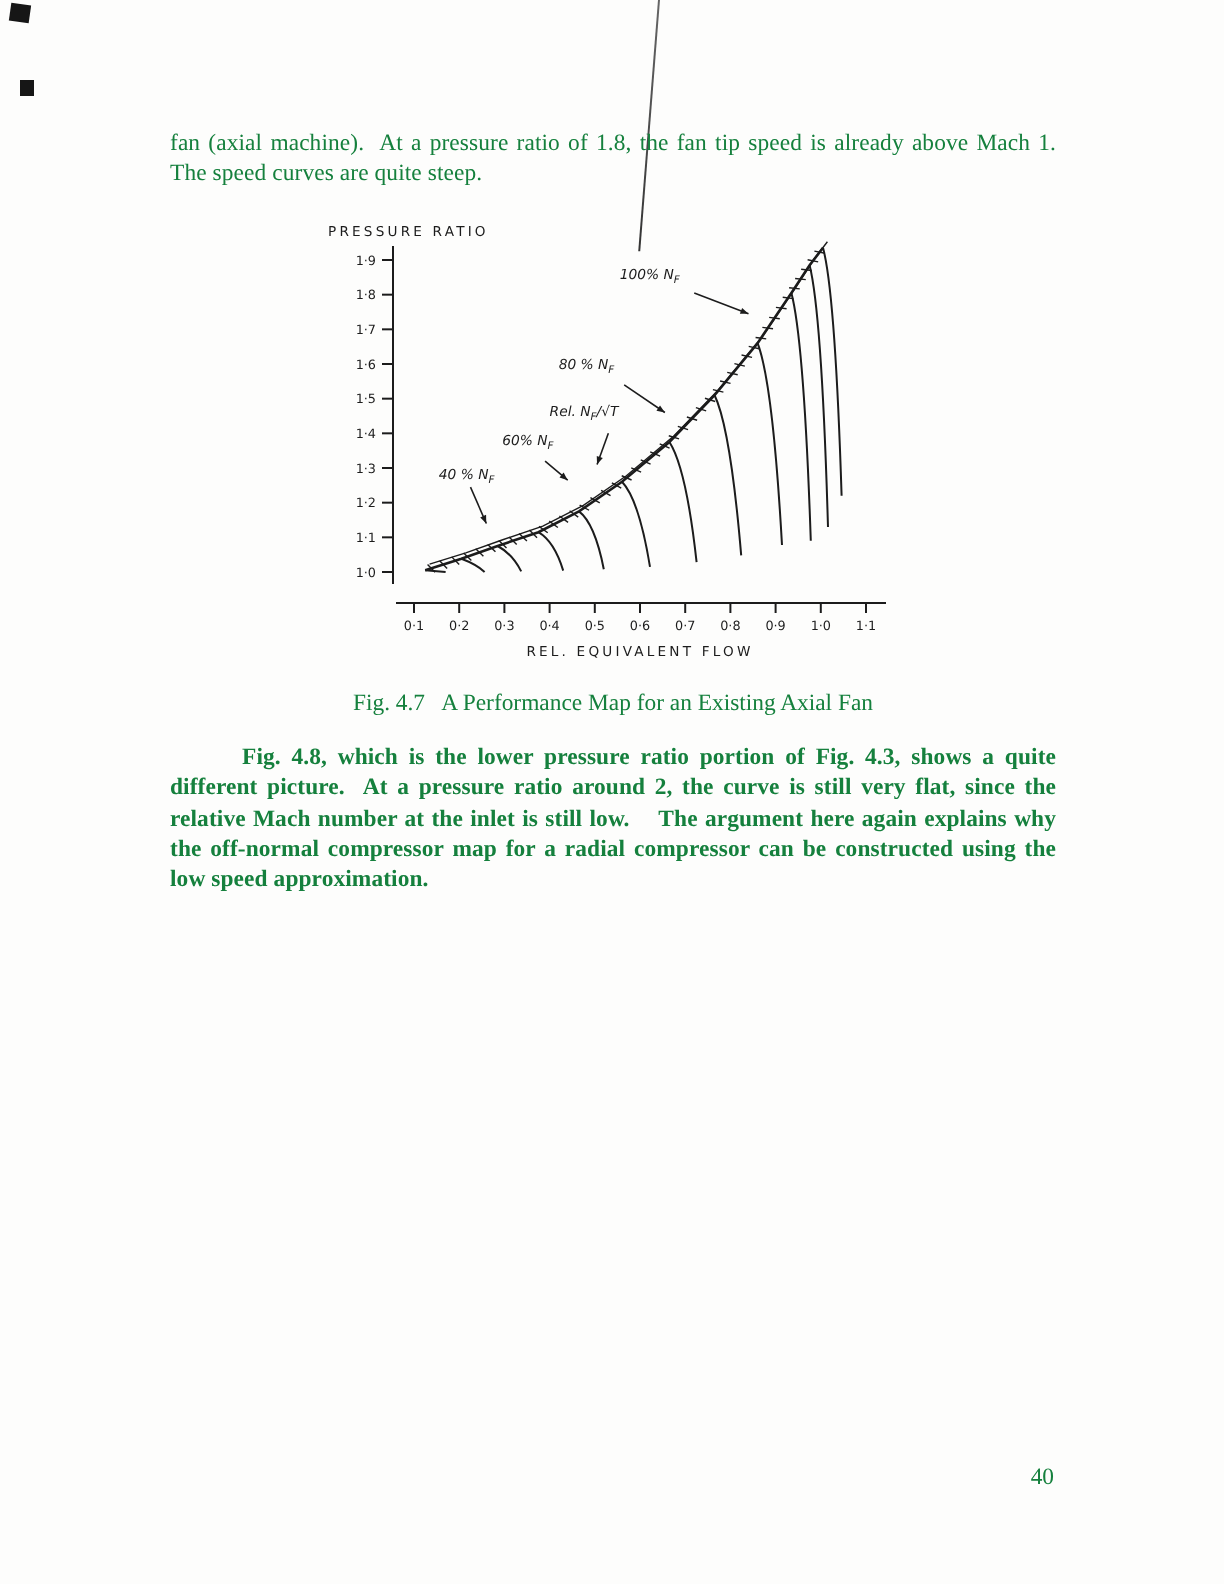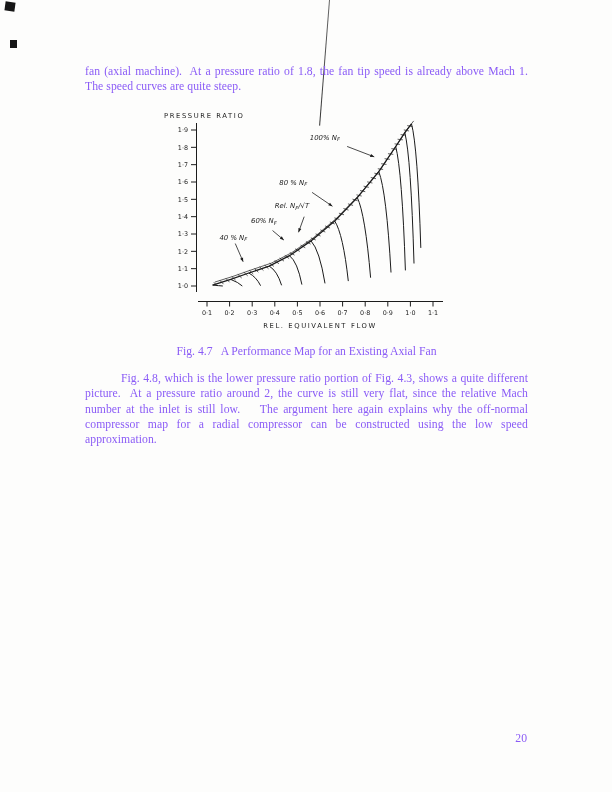--- a/index.html
+++ b/index.html
@@ -1,27 +1,27 @@
 <!DOCTYPE html>
 <html><head>
 <meta charset="utf-8">
 <style>
   * { margin:0; padding:0; box-sizing:border-box; }
   html,body { background:#ffffff; }
   body { font-family:"Liberation Serif", serif; }
   .page {
     position:relative; width:612px; height:792px;
-    background:#fdfdfc; margin:0 auto; overflow:hidden; color:#8b5cf6;
+    background:#fdfdfc; margin:0 auto; overflow:hidden; color:#15803d;
   }
   .para {
     position:absolute; left:85px; width:443px;
     font-size:11.7px; line-height:15.3px; text-align:justify; letter-spacing:0.05px;
   }
   #p1 { top:64px; }
-  #p2 { top:371px; text-indent:36px; }
+  #p2 { top:371px; text-indent:36px;font-weight:bold; }
   .caption {
     position:absolute; left:85px; top:345px; width:443px;
     text-align:center; font-weight:normal; font-size:11.7px;
   }
   .pageno { position:absolute; top:732px; right:85px; font-size:11.7px; }
   .figure { position:absolute; left:150px; top:106px; }
   .artifact { position:absolute; background:#161616; }
   #art1 { left:5px; top:2px; width:10px; height:9px; transform:rotate(8deg); }
   #art2 { left:10px; top:40px; width:7px; height:8px; }
   #crease { left:329px; top:0; width:1px; height:126px;
@@ -175,14 +175,14 @@
           <line x1="85.25" y1="137.5333333333333" x2="93.16" y2="155.73333333333335" stroke="#1c1c1c" stroke-width="0.8"></line>
           <path d="M93.16,155.73333333333335 L93.03301330551946,151.4270734271706 L90.09820969974666,152.70258422506416 Z" fill="#1c1c1c"></path>
         </g>
       </svg>
   </figure>
 
   <div class="caption">Fig. 4.7&nbsp;&nbsp; A Performance Map for an Existing Axial Fan</div>
 
   <p id="p2" class="para">Fig. 4.8, which is the lower pressure ratio portion of Fig. 4.3, shows a quite different picture.&nbsp; At a pressure ratio around 2, the curve is still very flat, since the relative Mach number at the inlet is still low.&nbsp;&nbsp;&nbsp; The argument here again explains why the off-normal compressor map for a radial compressor can be constructed using the low speed approximation.</p>
 
-  <div class="pageno">20</div>
+  <div class="pageno">40</div>
 </div>
 
 </body></html>

